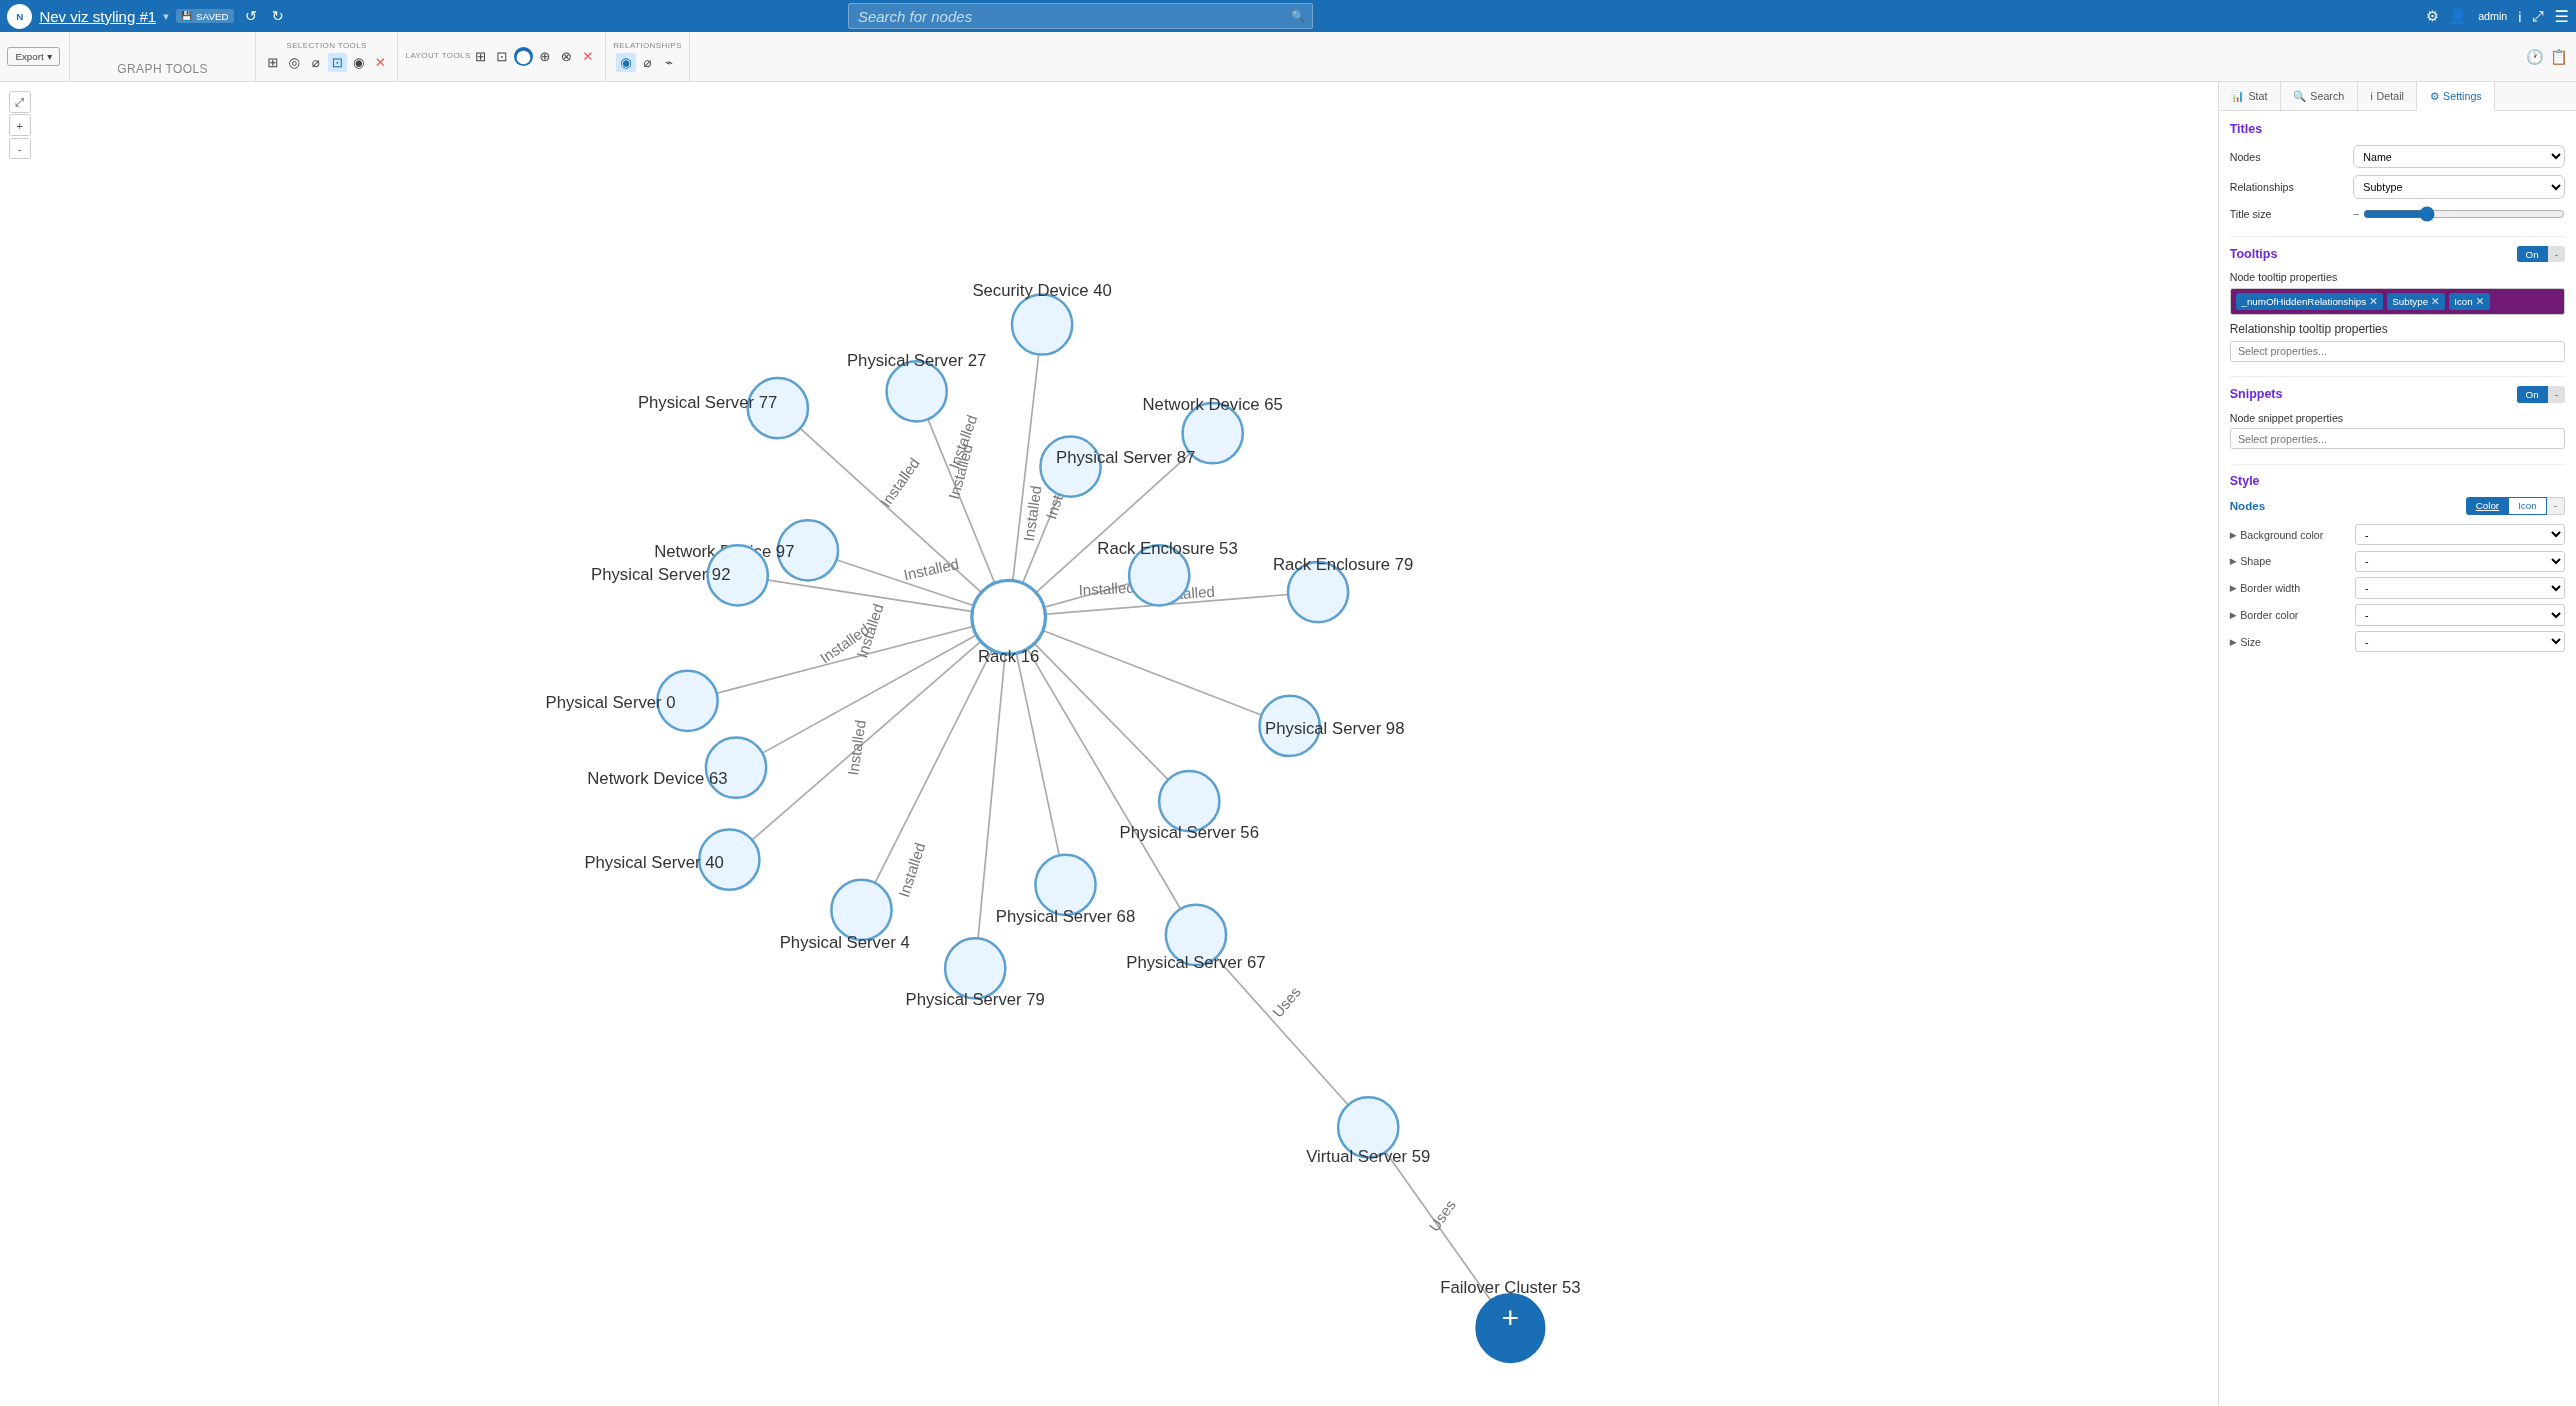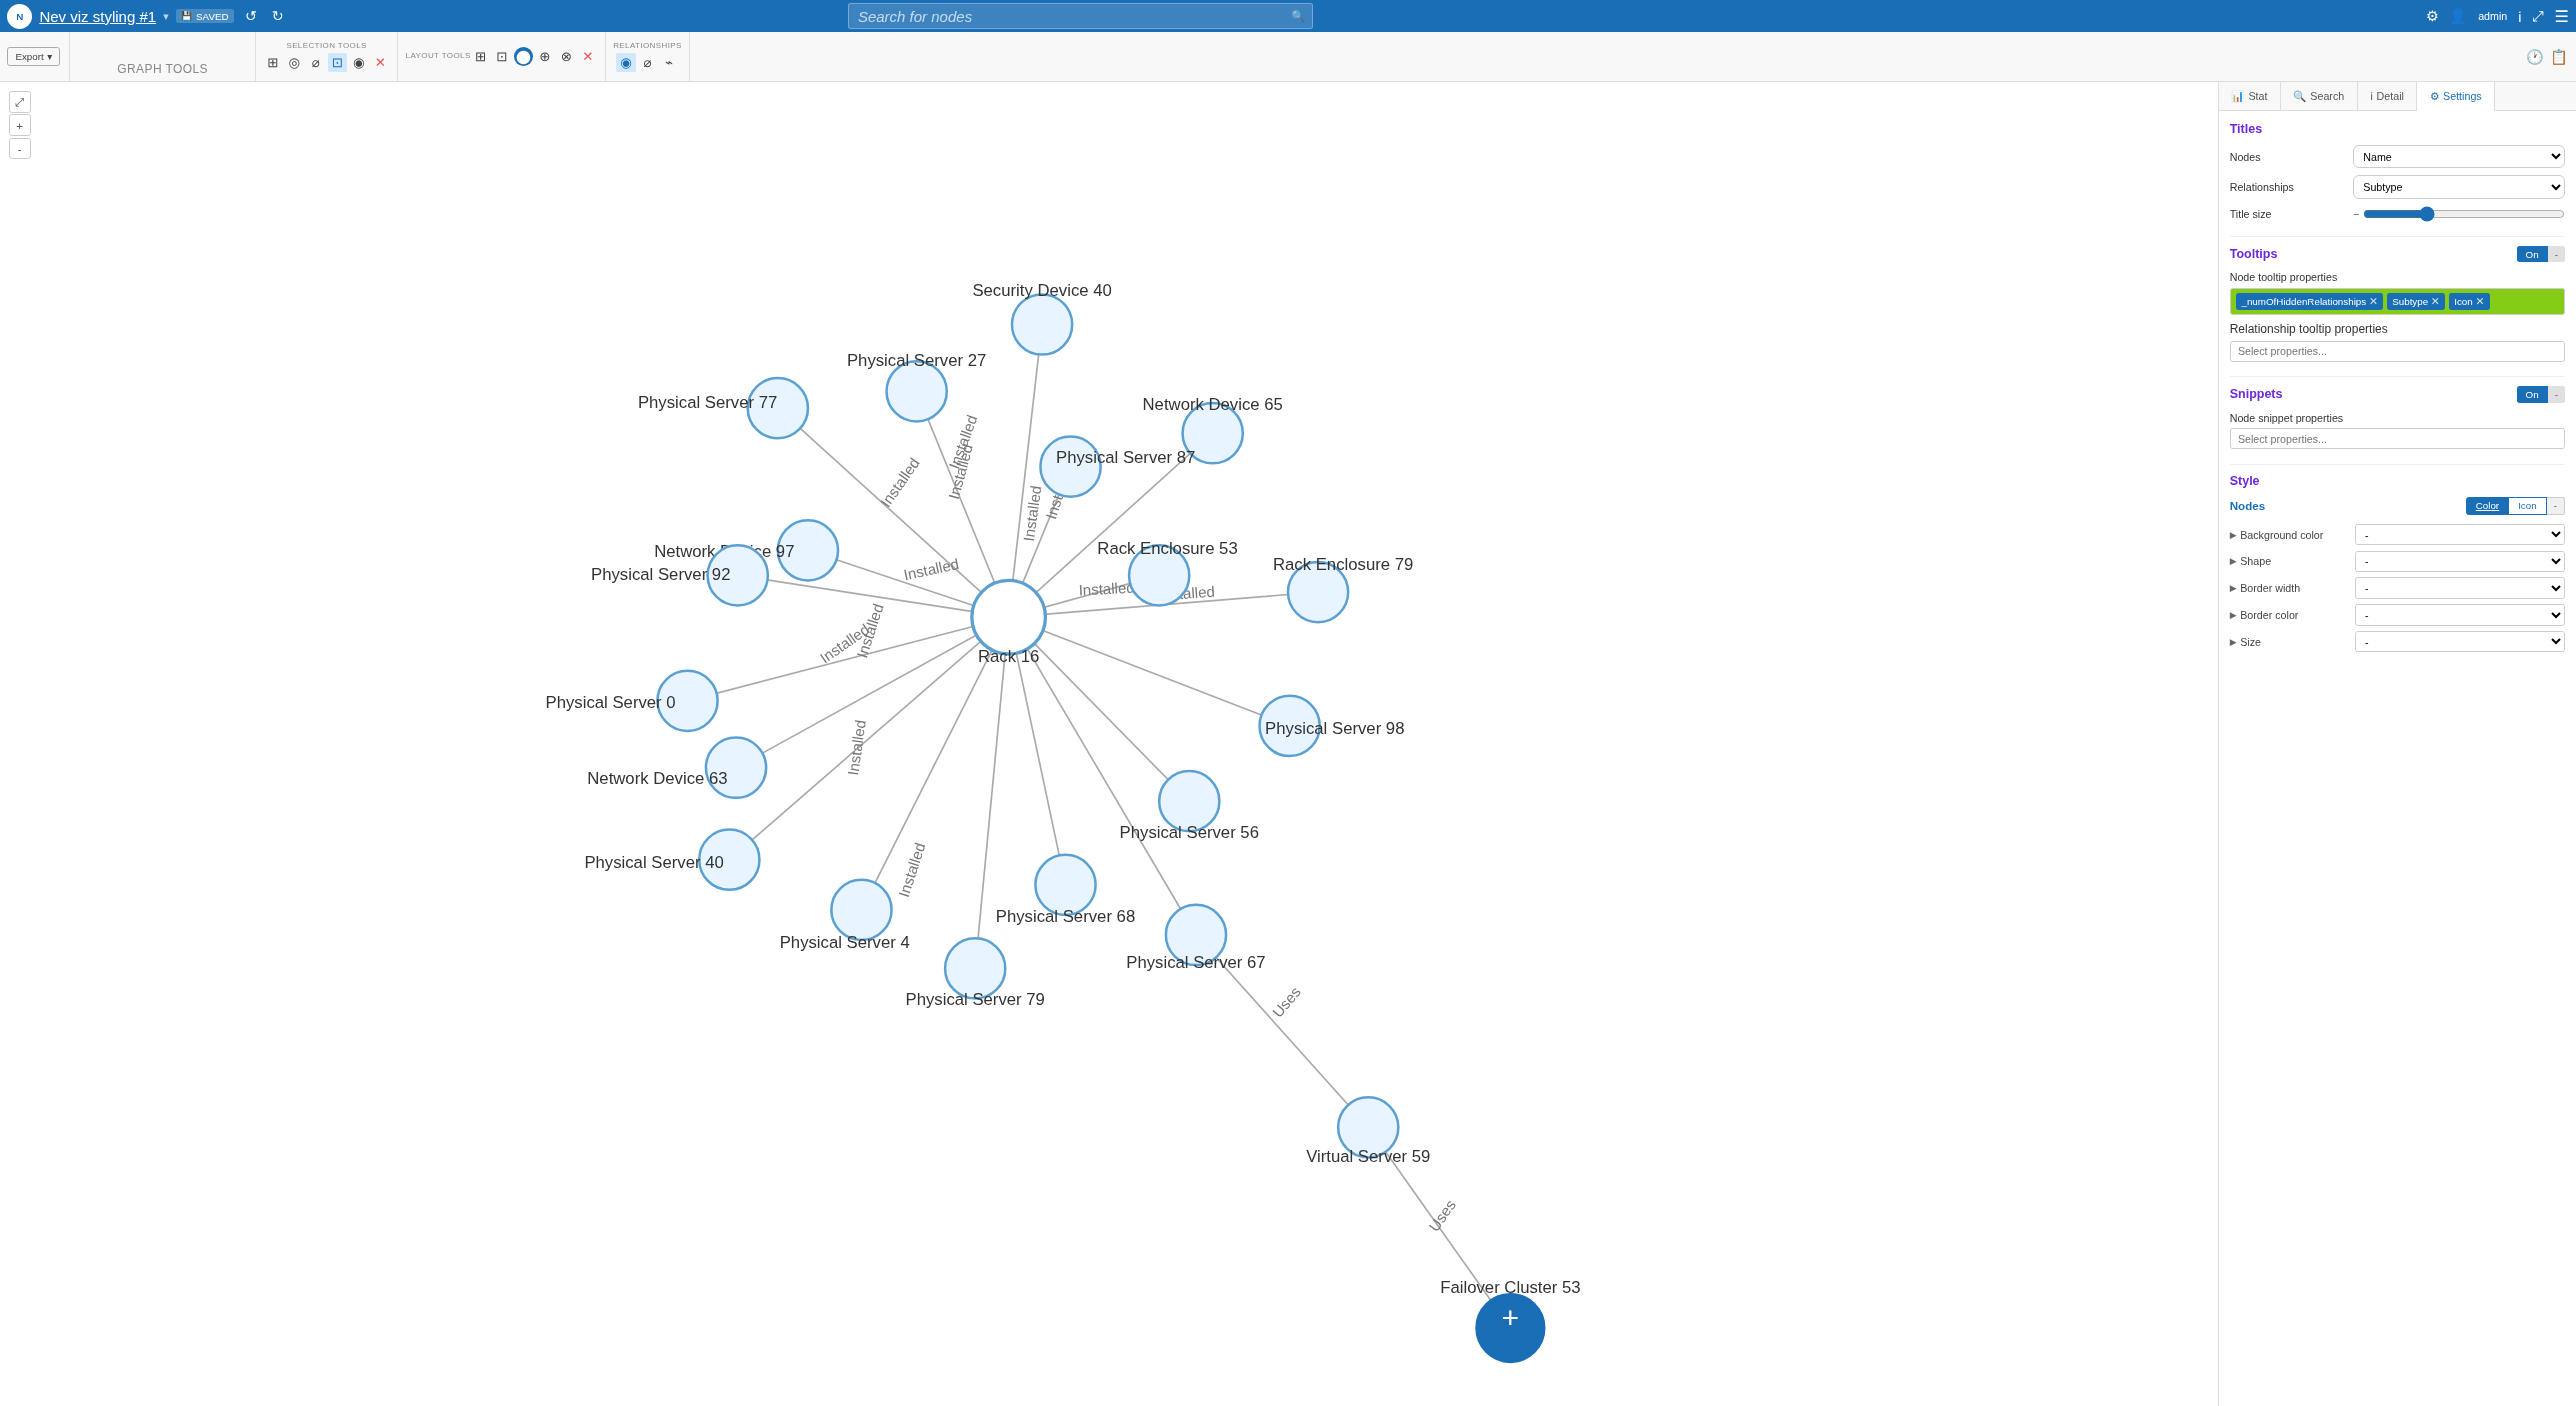--- a/index.html
+++ b/index.html
@@ -211,21 +211,21 @@
       flex: 1;
     }
 
     
     .tags-container {
       border: 0.9px solid #ccc;
       border-radius: 2.7px;
       padding: 3.6px 5.4px;
       display: flex; flex-wrap: wrap; gap: 3.6px;
       min-height: 27px;
-      background: #84cc16;
+      background: #701a75;
     }
     .tag {
       display: flex; align-items: center; gap: 2.7px;
       background: #1a6eb5; color: white;
       border-radius: 2.7px; padding: 1.8px 5.4px;
       font-size: 9.8px;
     }
     .tag-x {
       cursor: pointer; font-size: 10.7px; opacity: 0.8;
     }

